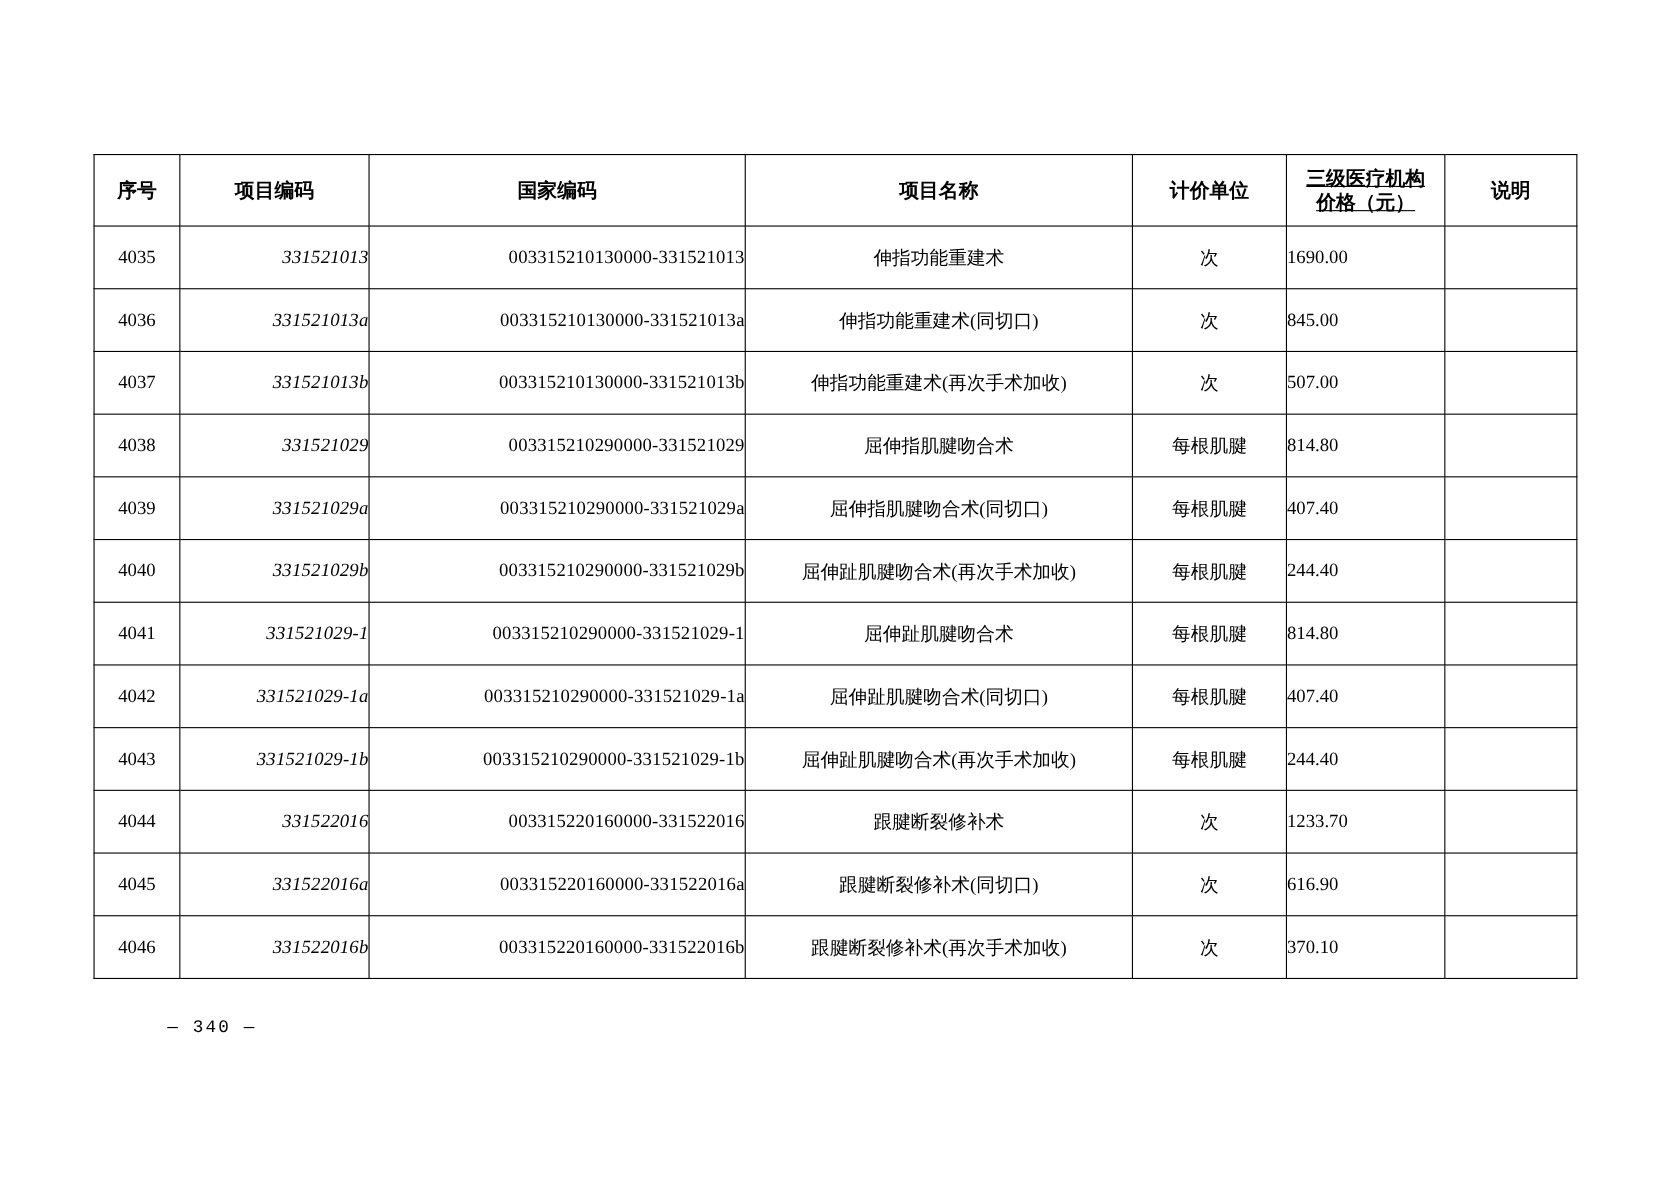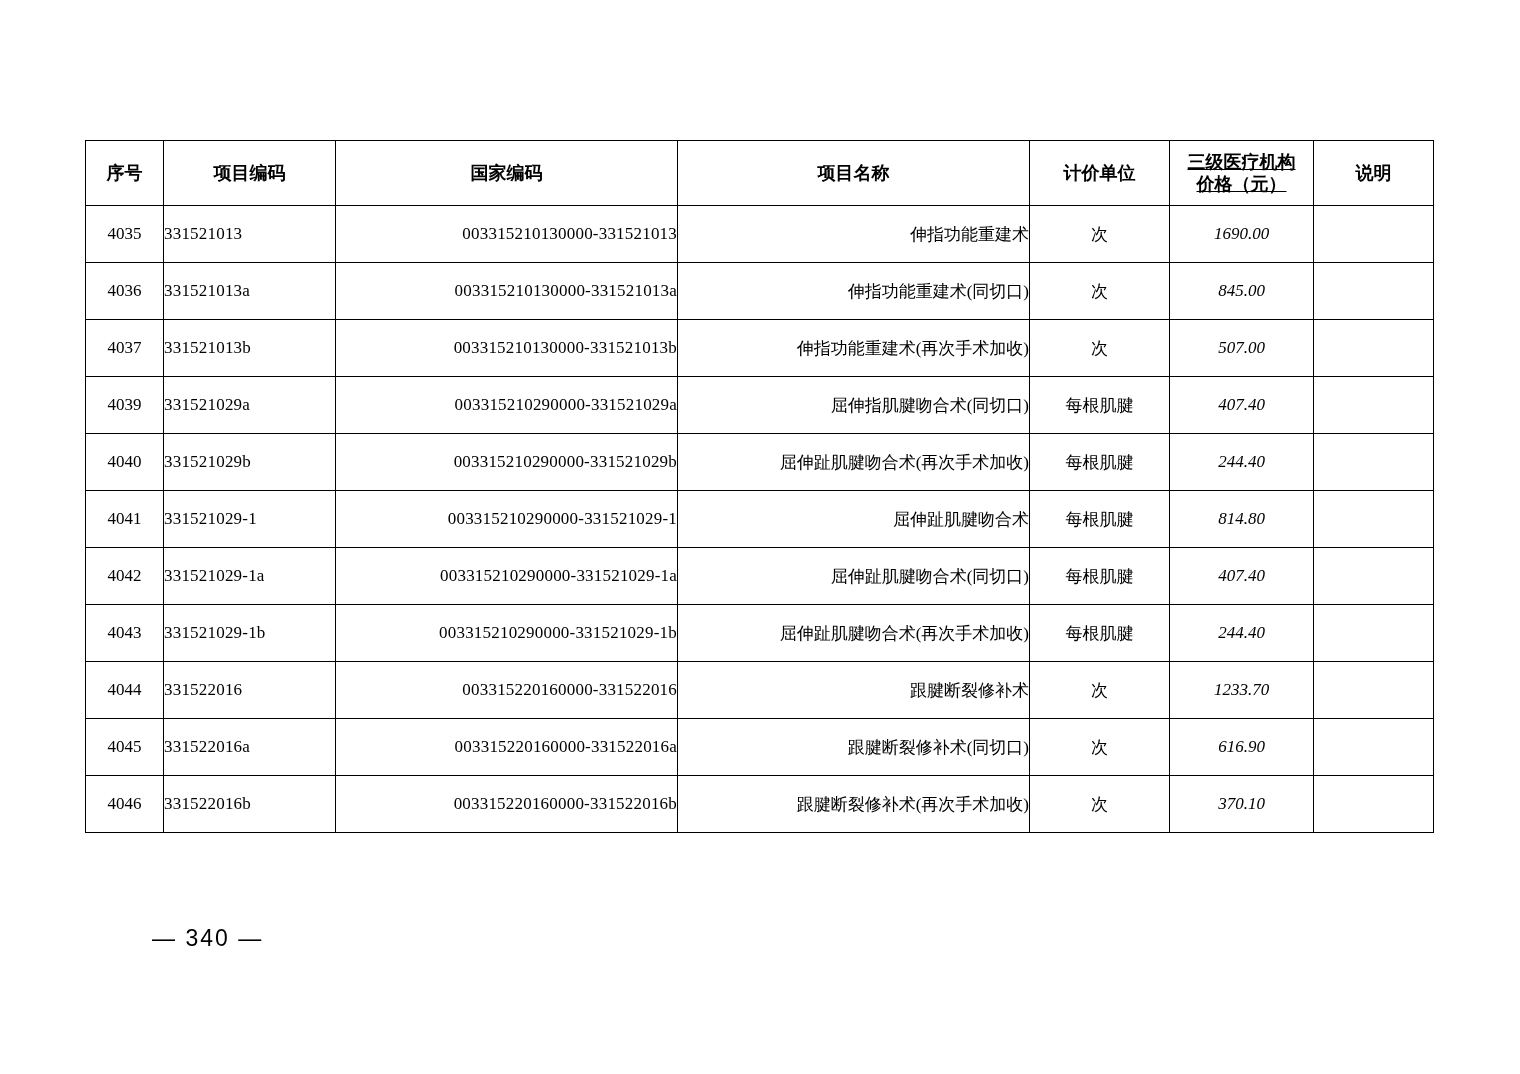--- a/index.html
+++ b/index.html
@@ -55,36 +55,36 @@
   col.c-code     { width: 172px; }
   col.c-natcode  { width: 342px; }
   col.c-name     { width: 352px; }
   col.c-unit     { width: 140px; }
   col.c-price    { width: 144px; }
   col.c-remark   { width: 120px; }
 
   .ctr   { text-align: center; }
 
   .cell-seq   { text-align: center; }
-  .cell-code  { text-align: left; padding-left: 6px; letter-spacing: 0.2px; }
+  .cell-code  { text-align: right; padding-left: 6px; letter-spacing: 0.2px; font-style: italic; }
   .cell-nat   { text-align: right; padding-left: 8px; letter-spacing: 0.2px; }
-  .cell-name  { text-align: right; padding-left: 8px; margin-left: 28px; }
+  .cell-name  { text-align: center; padding-left: 8px; margin-left: 28px; }
   .cell-unit  { text-align: center; }
-  .cell-price { text-align: center; padding-right: 26px; font-style: italic; }
+  .cell-price { padding-right: 26px; }
   .cell-remark{ text-align: center; }
 
   .hdr-two-line { line-height: 1.2; text-decoration: underline; }
 
   .page-number {
     position: absolute;
     left: 152px;
     top: 925px;
-    font-size: 23px;
+    font-size: 16px;
     letter-spacing: 2px;
-    font-family: Liberation Sans, sans-serif;
+    font-family: Liberation Mono, monospace;
   }
 </style>
 </head>
 <body>
 
 <div class="page">
 
   <div class="table-wrap">
     <table class="price-table">
       <colgroup>
@@ -132,20 +132,29 @@
           <tr>
             <td class="cell-seq">4037</td>
             <td class="cell-code">331521013b</td>
             <td class="cell-nat">003315210130000-331521013b</td>
             <td class="cell-name">伸指功能重建术(再次手术加收)</td>
             <td class="cell-unit">次</td>
             <td class="cell-price">507.00</td>
             <td class="cell-remark"></td>
           </tr>
           <tr>
+            <td class="cell-seq">4038</td>
+            <td class="cell-code">331521029</td>
+            <td class="cell-nat">003315210290000-331521029</td>
+            <td class="cell-name">屈伸指肌腱吻合术</td>
+            <td class="cell-unit">每根肌腱</td>
+            <td class="cell-price">814.80</td>
+            <td class="cell-remark"></td>
+          </tr>
+          <tr>
             <td class="cell-seq">4039</td>
             <td class="cell-code">331521029a</td>
             <td class="cell-nat">003315210290000-331521029a</td>
             <td class="cell-name">屈伸指肌腱吻合术(同切口)</td>
             <td class="cell-unit">每根肌腱</td>
             <td class="cell-price">407.40</td>
             <td class="cell-remark"></td>
           </tr>
           <tr>
             <td class="cell-seq">4040</td>

